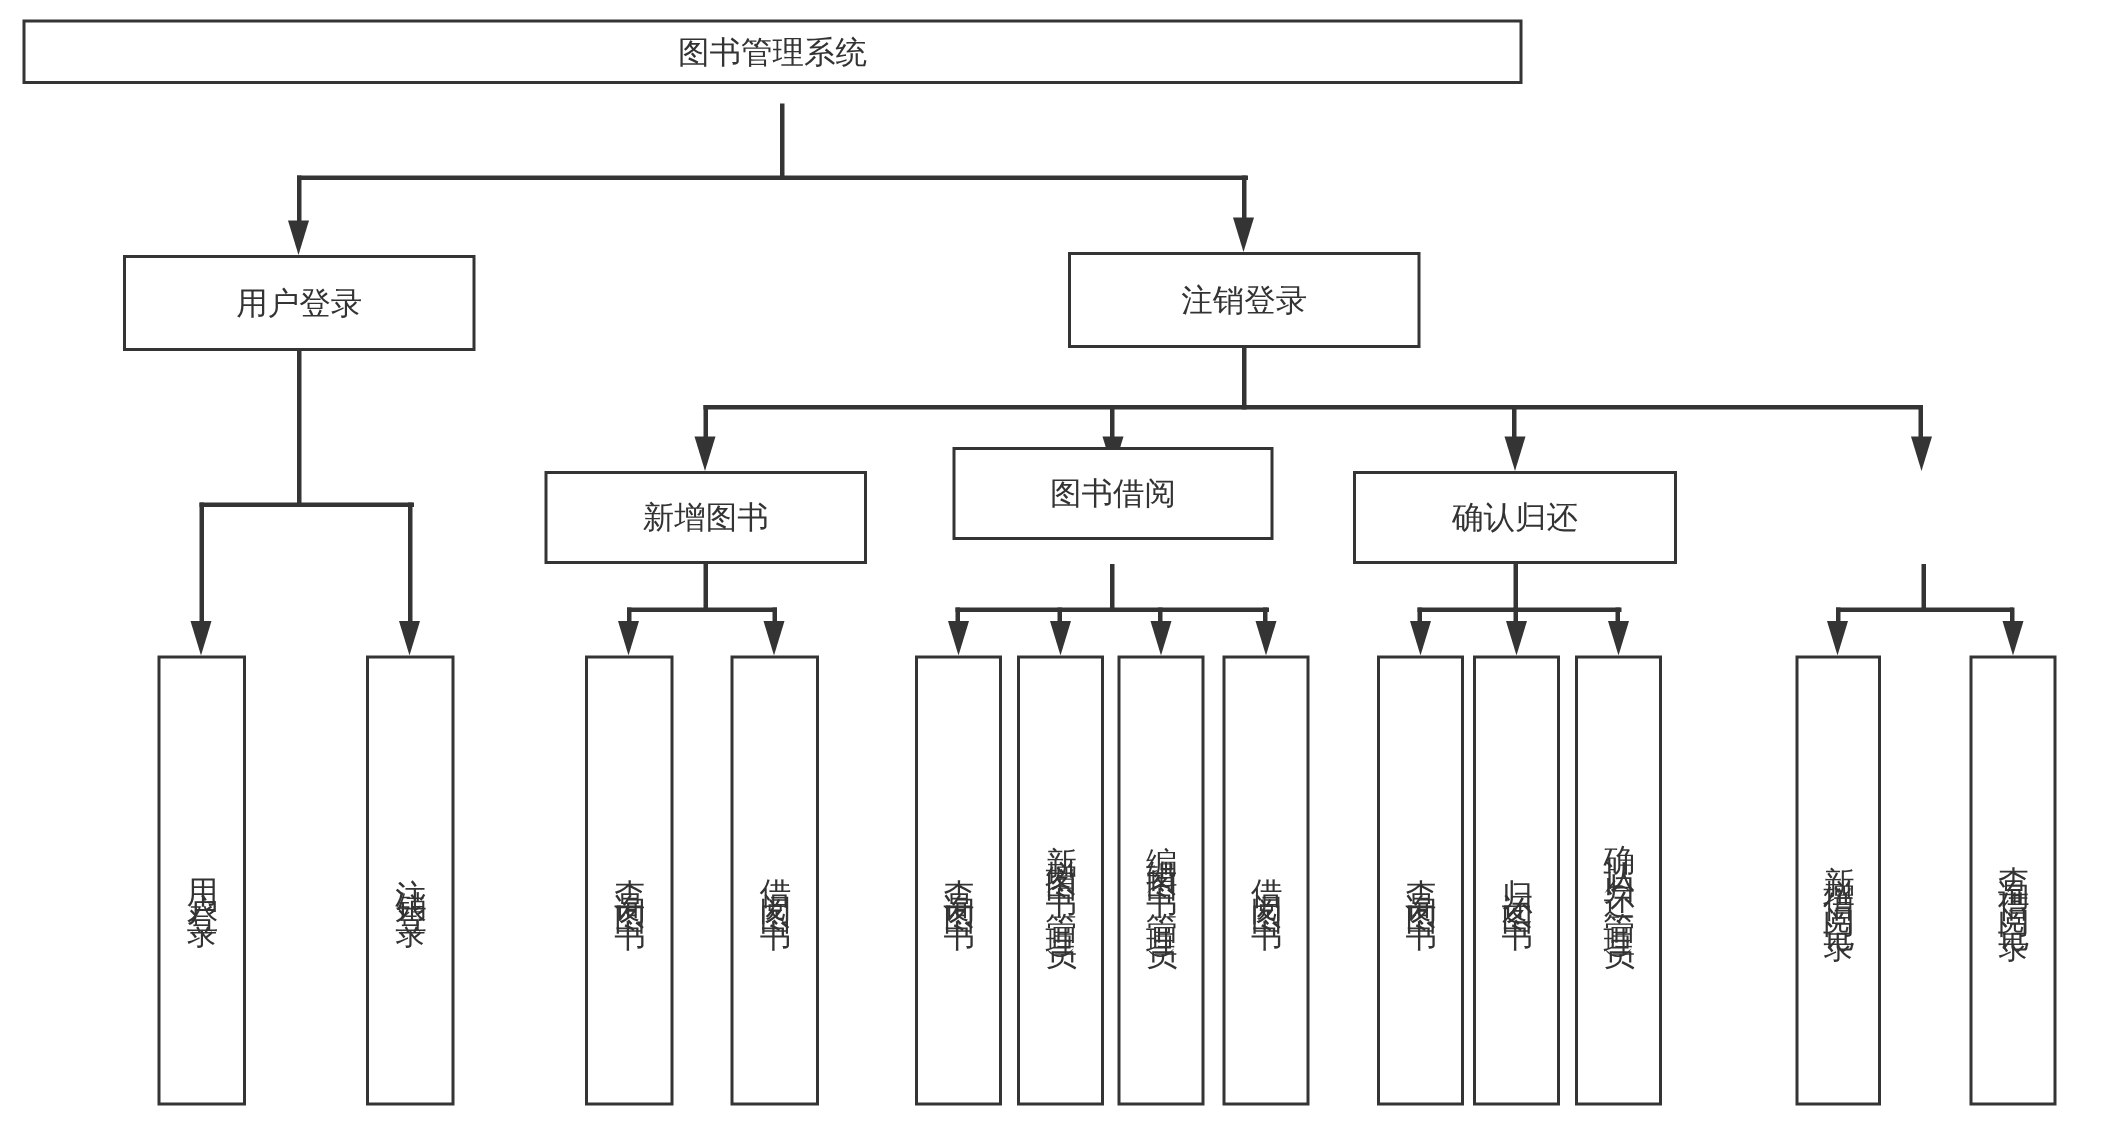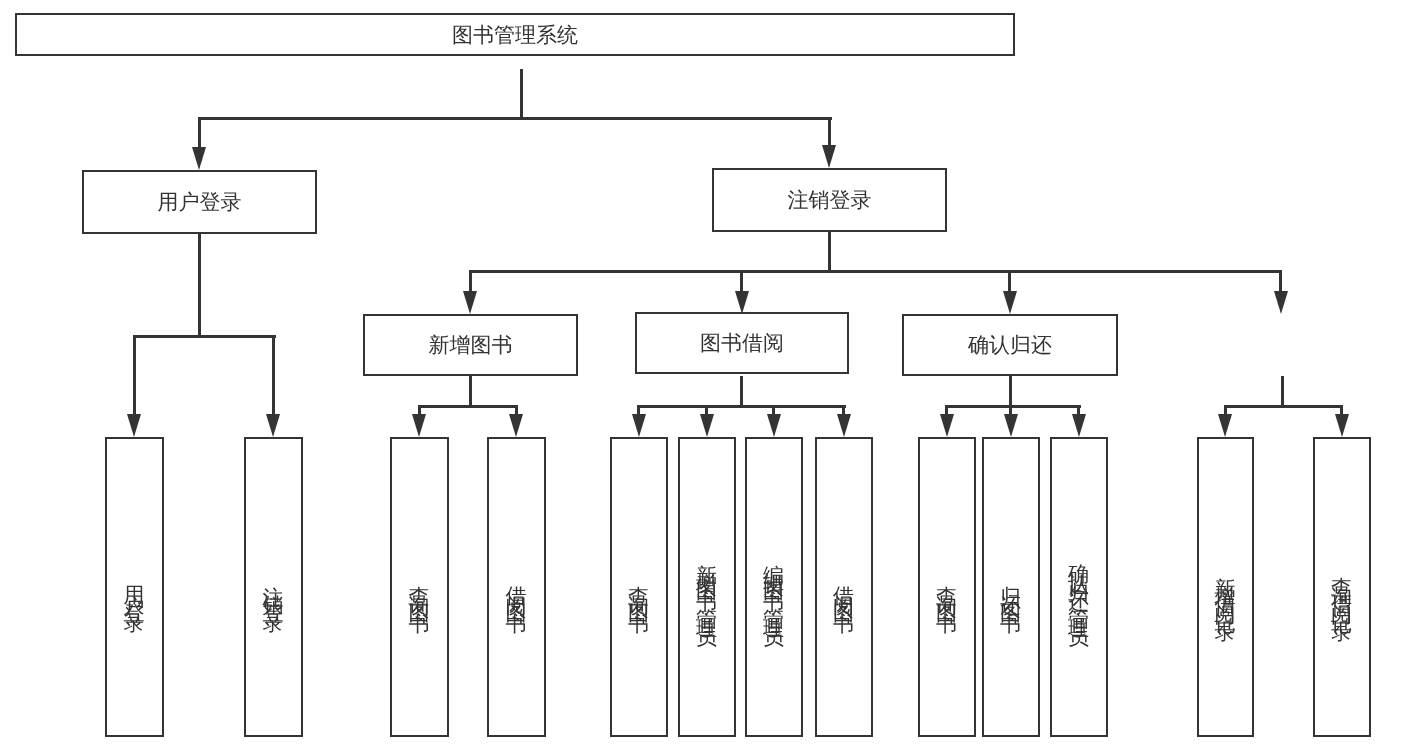--- a/index.html
+++ b/index.html
@@ -96,21 +96,21 @@
   <div class="vline" style="left:1008px;top:270px;height:24px"></div>
   <div class="vline" style="left:1279px;top:270px;height:24px"></div>
   <div class="arrow" style="left:463px;top:291px"></div>
   <div class="arrow" style="left:735px;top:291px"></div>
   <div class="arrow" style="left:1003px;top:291px"></div>
   <div class="arrow" style="left:1274px;top:291px"></div>
 
   <div class="box h" style="left:363px;top:314px;width:215px;height:62px">
     <span class="lbl">新增图书</span>
   </div>
-  <div class="box h" style="left:635px;top:312px;width:214px;height:62px">
+  <div class="box h" style="left:635px;top:298px;width:214px;height:62px">
     <span class="lbl">图书借阅</span>
   </div>
   <div class="box h" style="left:902px;top:314px;width:216px;height:62px">
     <span class="lbl">确认归还</span>
   </div>
 
   <div class="vline" style="left:198px;top:234px;height:104px"></div>
   <div class="hline" style="left:133px;top:335px;width:143px"></div>
   <div class="vline" style="left:133px;top:335px;height:82px"></div>
   <div class="vline" style="left:272px;top:335px;height:82px"></div>

